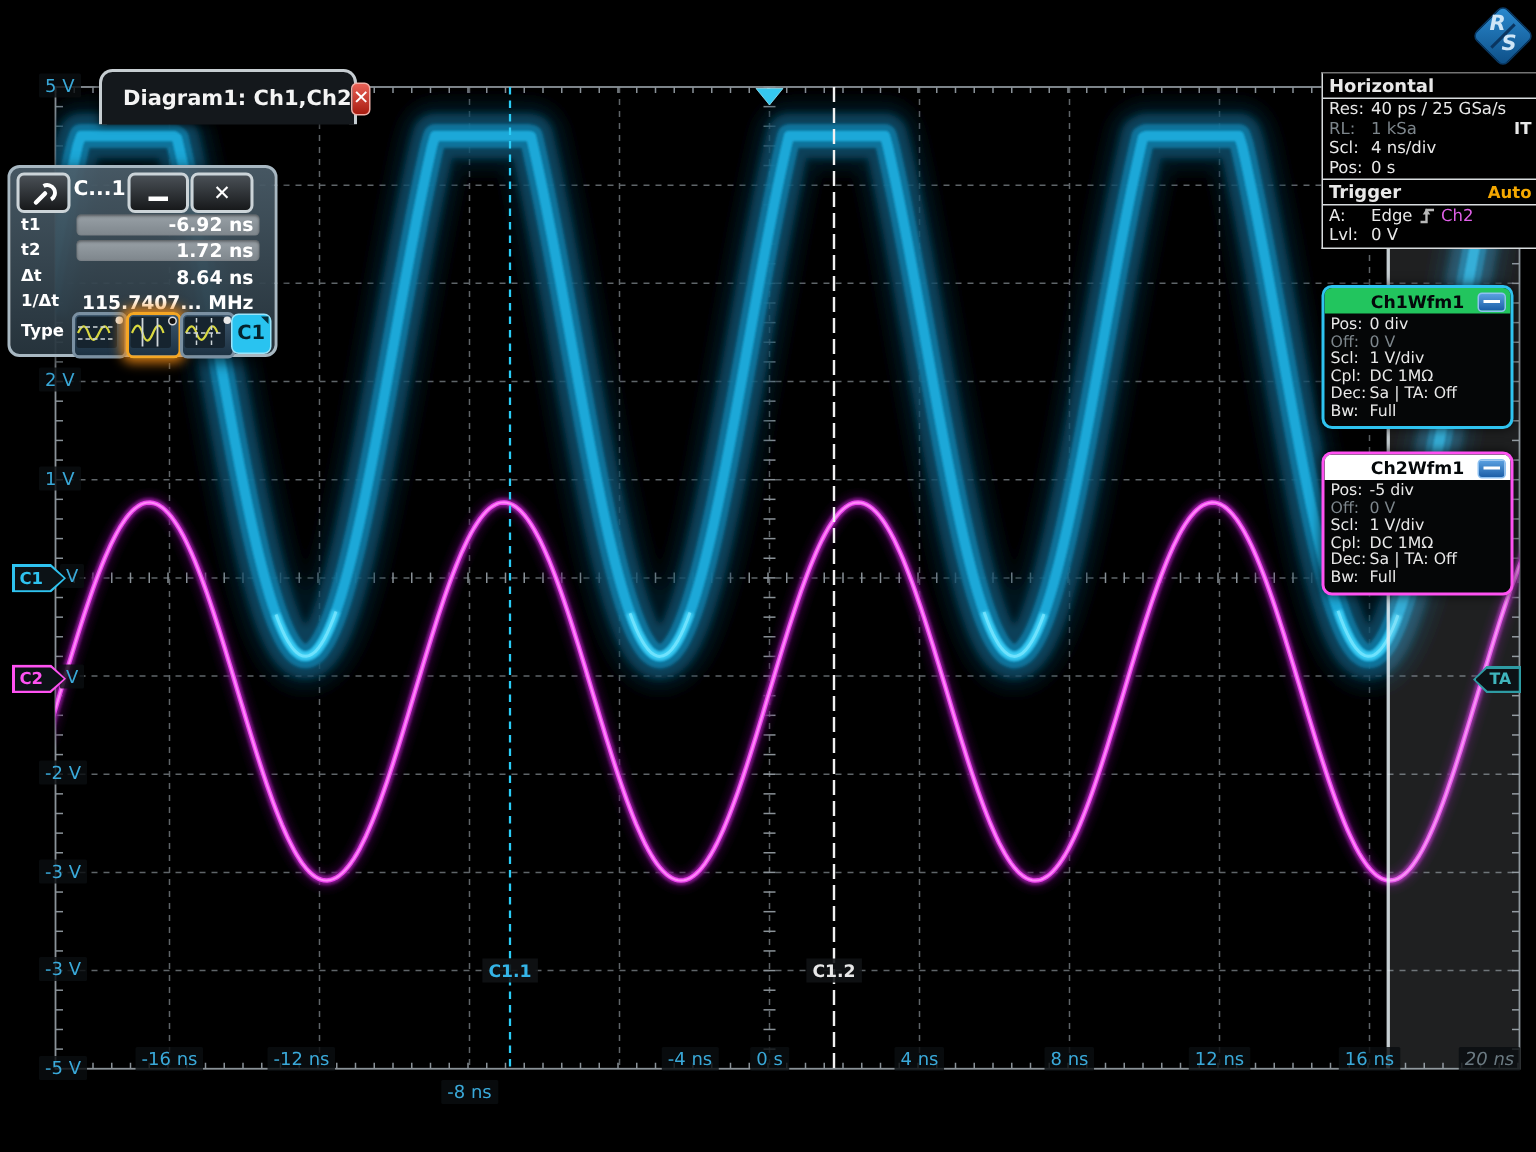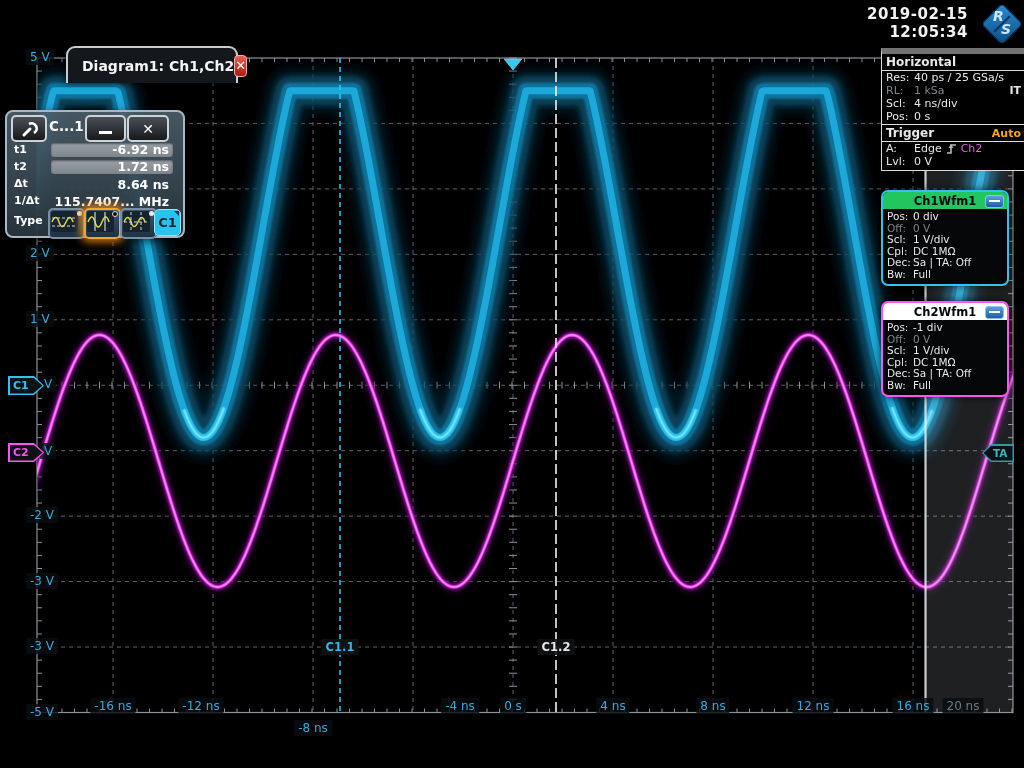--- a/index.html
+++ b/index.html
@@ -29,21 +29,21 @@
   
   .curlabel{position:absolute;transform:translateX(-50%);background:rgba(16,18,20,.9);font-size:11.5px;font-weight:bold;
      padding:1px 4px;z-index:5;}
   .badge{position:absolute;width:36px;height:19px;z-index:5;}
   .badge .shape{position:absolute;inset:0;clip-path:polygon(0 0,72% 0,100% 50%,72% 100%,0 100%);}
   .badge .inner{position:absolute;inset:1.5px;clip-path:polygon(0 0,72% 0,100% 50%,72% 100%,0 100%);background:#0c1216;}
   .badge span{position:absolute;left:5px;top:2.5px;font-size:11px;font-weight:bold;}
   .badge.left .shape,.badge.left .inner{clip-path:polygon(100% 0,28% 0,0 50%,28% 100%,100% 100%);}
   .badge.left span{left:11px;}
   
-  #hpanel{left:881px;top:48px;width:143px;background:#000;border-left:1px solid #d8dcde;border-top:6px solid #737373;border-bottom:1px solid #d8dcde;color:#e8e8e8;font-size:11px;z-index:6;}
+  #hpanel{left:881px;top:48px;width:143px;background:#000;border-left:1px solid #d8dcde;border-top:1px solid #737373;border-bottom:1px solid #d8dcde;color:#e8e8e8;font-size:11px;z-index:6;}
   #hpanel .hdr{font-size:12px;font-weight:bold;padding:1px 4px;border-bottom:1px solid #d8dcde;display:flex;justify-content:space-between;align-items:center;}
   #hpanel .row{display:flex;padding:0 4px;height:13px;line-height:13px;white-space:nowrap;}
   #hpanel .lab{width:28px;}
   #hpanel .dim{color:#7d868c;}
   #hpanel .right{margin-left:auto;font-weight:bold;}
   #hpanel .trighdr{border-top:1px solid #d8dcde;gap:24px;}
   #hpanel .auto{color:#f5a800;font-weight:bold;font-size:11px;}
   #hpanel .ch2{color:#e060e8;}
   
   .wfmbox{position:absolute;left:881px;width:124px;background:#050607;border-radius:7px;border:2px solid;z-index:6;overflow:hidden;box-shadow:0 0 8px rgba(0,0,0,.7);}
@@ -561,21 +561,21 @@
       <div class="axlabel" style="left: 40px; top: 443px;">V</div>
       <div class="axlabel t" style="left: 113px; top: 698px;">-16 ns</div>
       <div class="axlabel t" style="left: 201px; top: 698px;">-12 ns</div>
       <div class="axlabel t" style="left: 313px; top: 684px; margin-top: 36px;">-8 ns</div>
       <div class="axlabel t" style="left: 413px; top: 698px; margin-left: 47px;">-4 ns</div>
       <div class="axlabel t" style="left: 513px; top: 698px;">0 s</div>
       <div class="axlabel t" style="left: 613px; top: 698px;">4 ns</div>
       <div class="axlabel t" style="left: 713px; top: 698px;">8 ns</div>
       <div class="axlabel t" style="left: 813px; top: 698px;">12 ns</div>
       <div class="axlabel t" style="left: 913px; top: 698px;">16 ns</div>
-      <div class="axlabel t dim" style="left: 963px; top: 698px;">20 ns</div>
+      <div class="axlabel t dim" style="left: 993px; top: 698px; font-style: italic;">20 ns</div>
     </div>
 
   <div class="curlabel" style="left:340px;top:639px;color:#35b5e8">C1.1</div>
   <div class="curlabel" style="left:556px;top:639px;color:#e8e8e8">C1.2</div>
 
   <div class="badge" style="left:8px;top:376px">
     <div class="shape" style="background:#2fc3f0"></div>
       <div class="inner"></div>
     <span style="color:#2fc3f0">C1</span>
   </div>
@@ -716,33 +716,29 @@
       <div><span class="lab">Bw:</span><span>Full</span></div>
     </div>
   </div>
 
   <div class="wfmbox" style="top:301px;border-color:#ff52f2">
     <div class="head" style="background:#ffffff">
       <span>Ch2Wfm1</span>
       <div class="minbtn"></div>
     </div>
     <div class="rows">
-      <div><span class="lab">Pos:</span><span>-1 div</span></div>
+      <div><span class="lab">Pos:</span><span>-5 div</span></div>
       <div class="dim"><span class="lab">Off:</span><span>0 V</span></div>
       <div><span class="lab">Scl:</span><span>1 V/div</span></div>
       <div><span class="lab">Cpl:</span><span>DC 1MΩ</span></div>
       <div><span class="lab">Dec:</span><span>Sa | TA: Off</span></div>
       <div><span class="lab">Bw:</span><span>Full</span></div>
     </div>
   </div>
 
-  <div id="datetime" class="abs">
-    <div>2019-02-15</div>
-    <div>12:05:34</div>
-  </div>
   <div id="logo" class="abs">
     <div class="diamond"></div>
     <div class="rs">
         <span class="r">R</span>
         <div class="slash"></div>
         <span class="s">S</span>
       </div>
   </div>
 </div>
 

